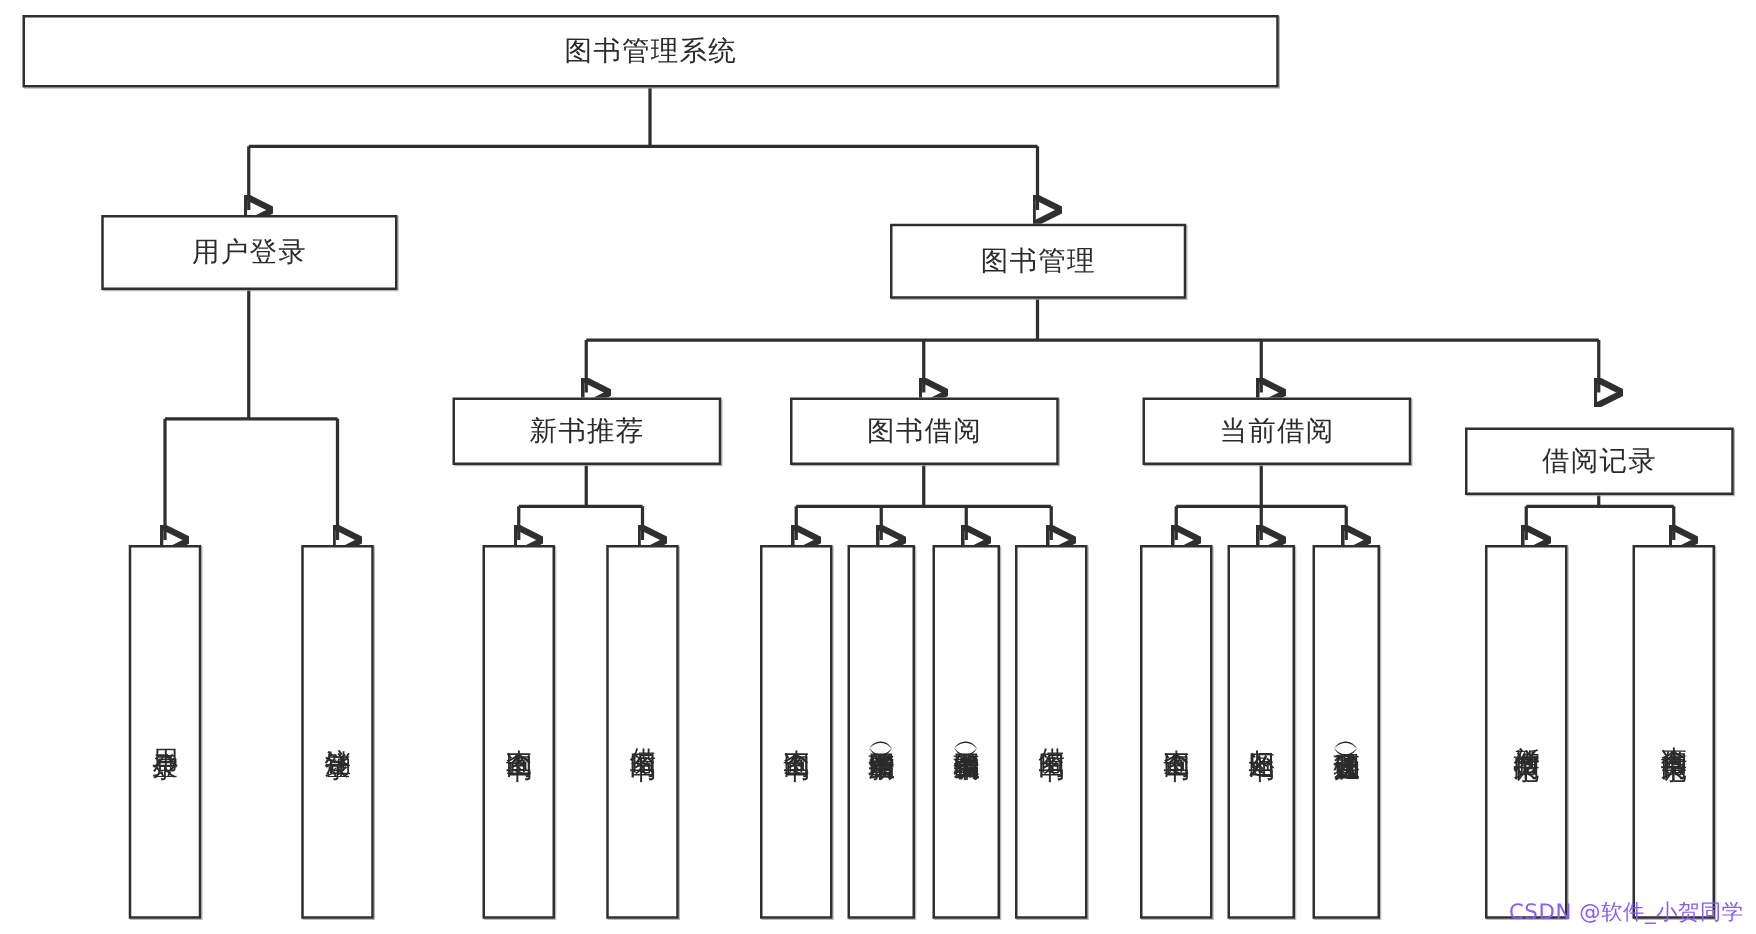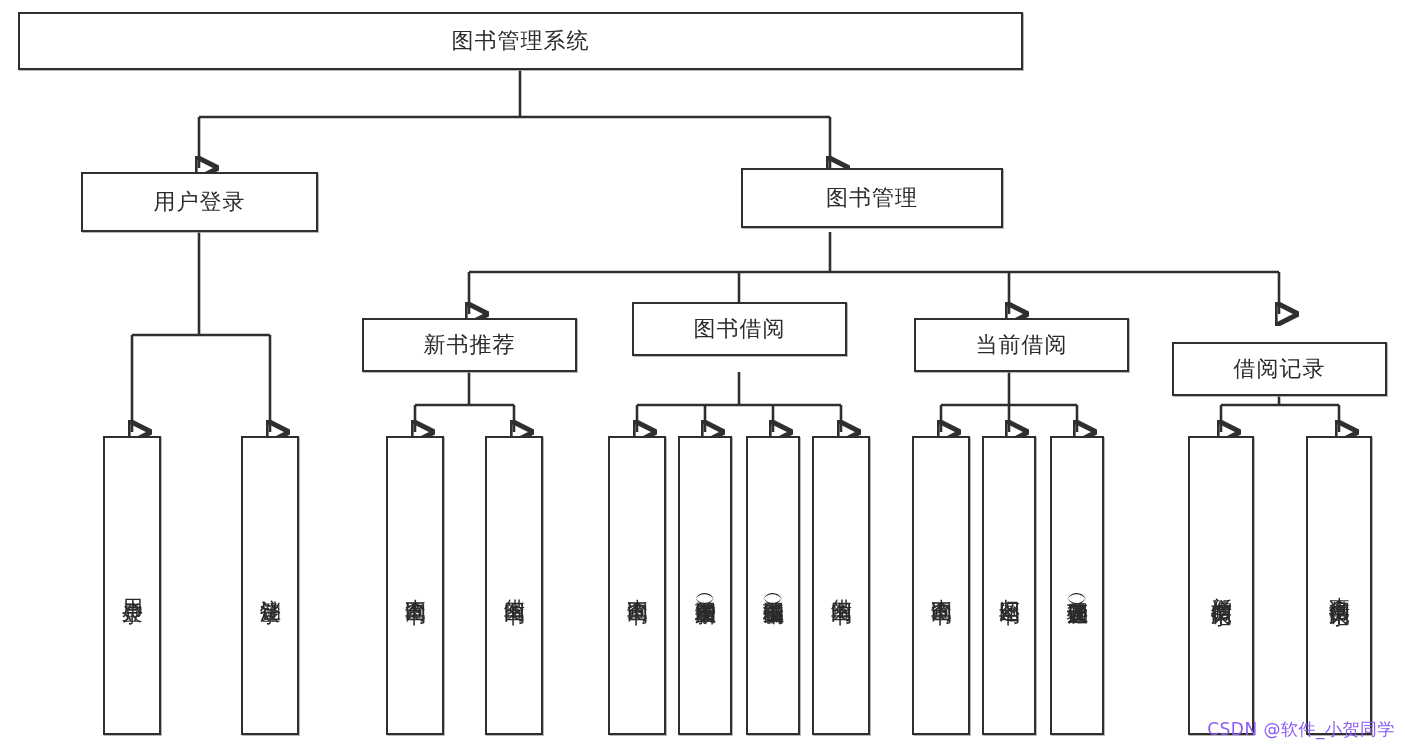--- a/index.html
+++ b/index.html
@@ -84,24 +84,24 @@
 
     <line x1="1279" y1="372" x2="1279" y2="405"></line>
     <line x1="1221" y1="405" x2="1339" y2="405"></line>
     <line x1="1221" y1="405" x2="1221" y2="432" marker-end="url(#arw)"></line>
     <line x1="1339" y1="405" x2="1339" y2="432" marker-end="url(#arw)"></line>
   </svg>
 
   <div class="node h" style="left:18px;top:12px;width:1005px;height:58px;text-align:center;">图书管理系统</div>
 
   <div class="node h" style="left:81px;top:172px;width:237px;height:60px;">用户登录</div>
-  <div class="node h" style="left:712px;top:168px;width:262px;height:60px;margin-left:29px;">图书管理</div>
+  <div class="node h" style="left:712px;top:179px;width:237px;height:60px;">图书管理</div>
 
   <div class="node h" style="left:362px;top:318px;width:215px;height:54px;">新书推荐</div>
-  <div class="node h" style="left:632px;top:302px;width:215px;height:54px;">图书借阅</div>
+  <div class="node h" style="left:632px;top:318px;width:215px;height:54px;">图书借阅</div>
   <div class="node h" style="left:902px;top:318px;width:215px;height:54px;margin-left:12px;">当前借阅</div>
   <div class="node h" style="left:1172px;top:318px;width:215px;height:54px;margin-top:24px;">借阅记录</div>
 
   <div class="node v" style="left:103px;top:436px;width:58px;height:299px;">用户登录</div>
   <div class="node v" style="left:241px;top:436px;width:58px;height:299px;">注销登录</div>
 
   <div class="node v" style="left:386px;top:436px;width:58px;height:299px;">查询图书</div>
   <div class="node v" style="left:485px;top:436px;width:58px;height:299px;">借阅图书</div>
 
   <div class="node v" style="left:608px;top:436px;width:58px;height:299px;">查询图书</div>

